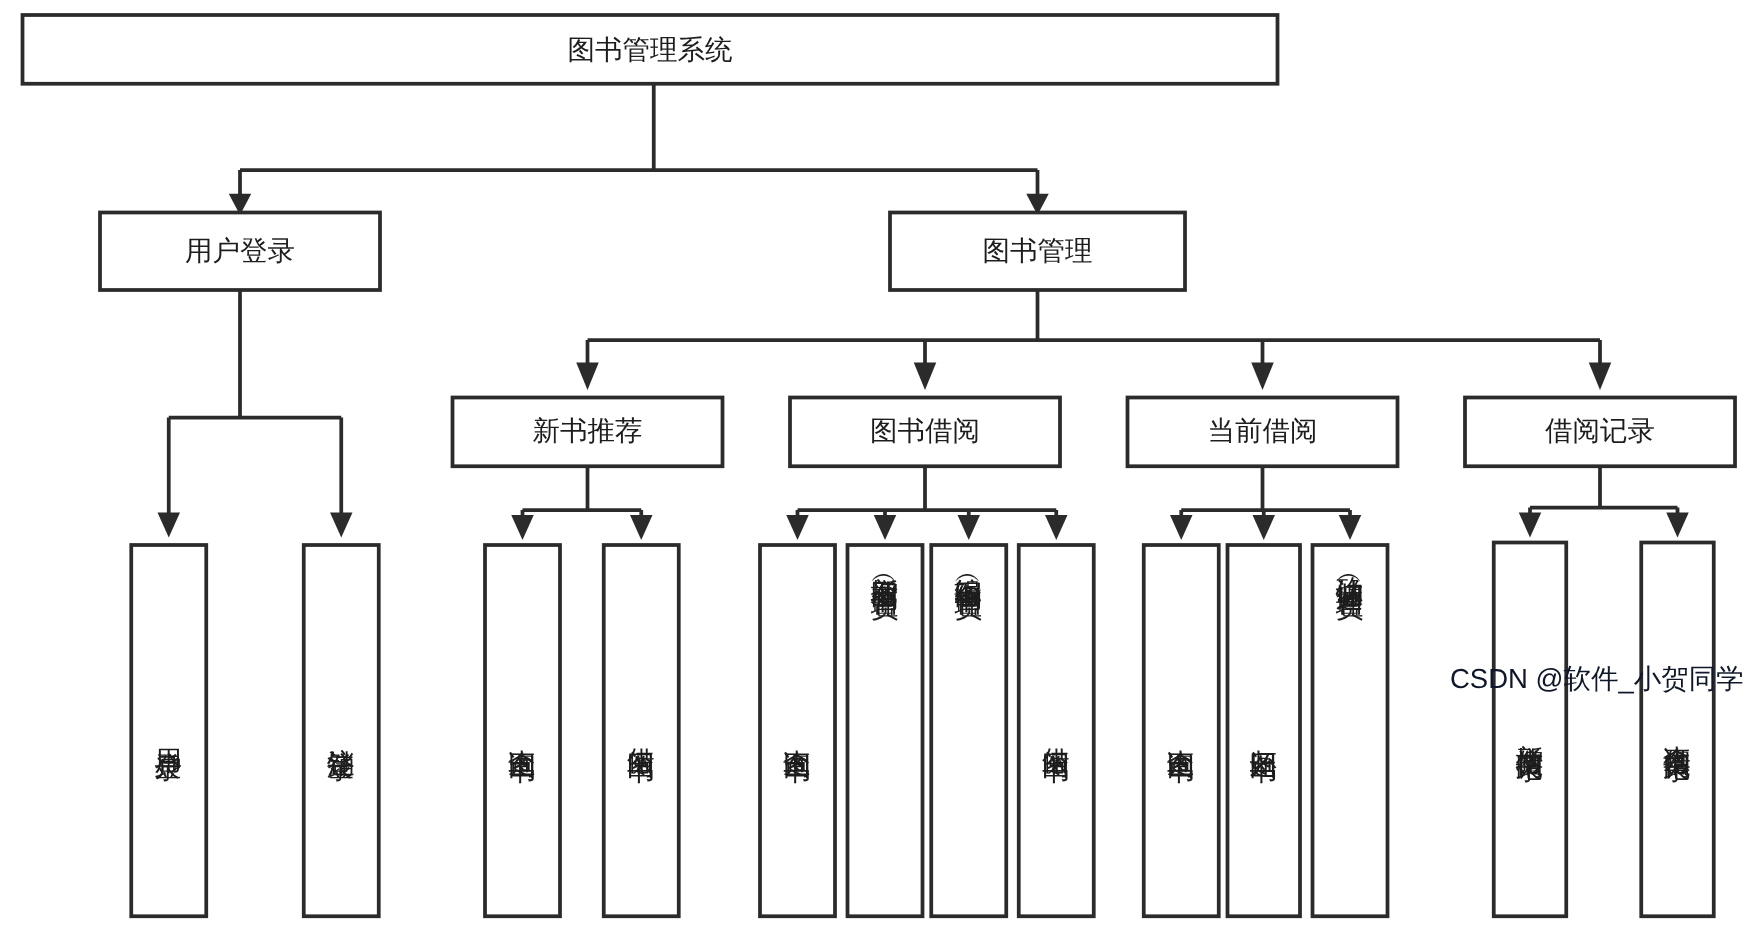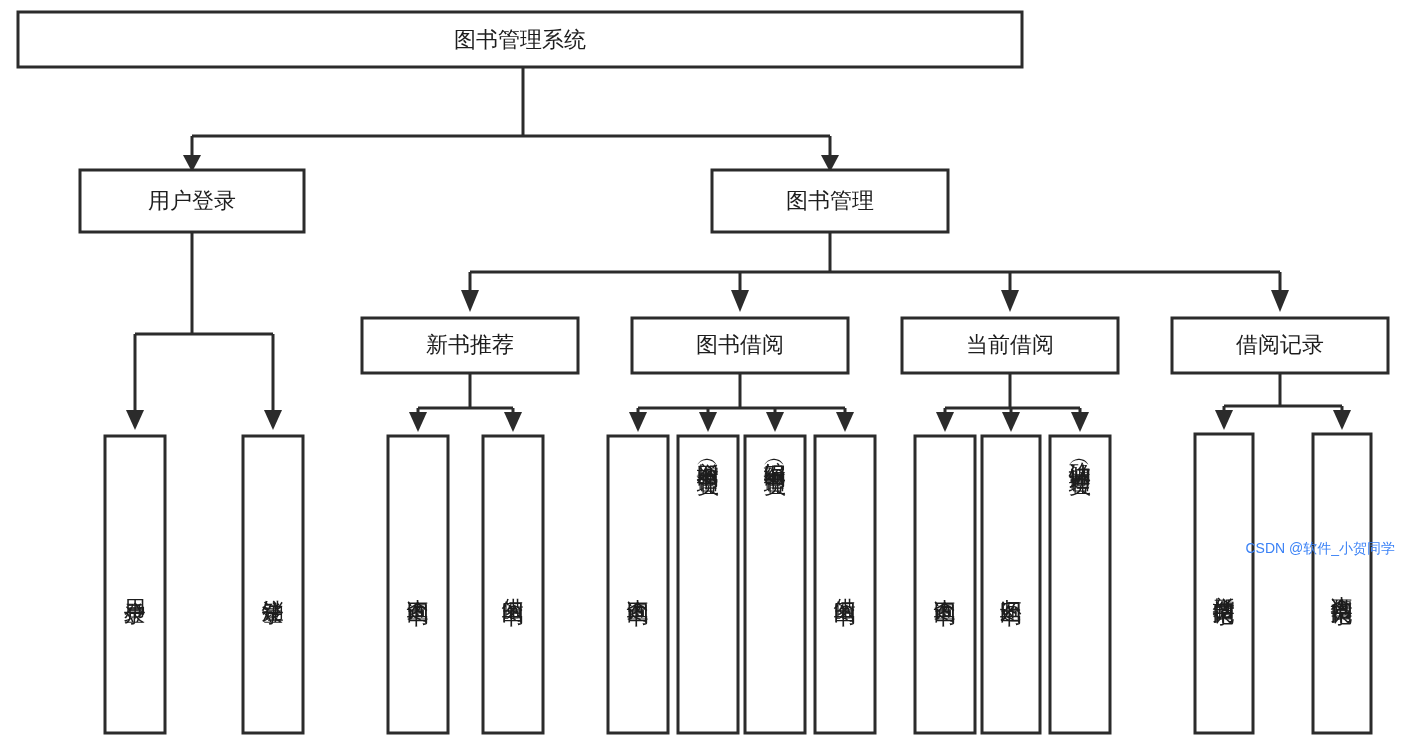--- a/index.html
+++ b/index.html
@@ -10,21 +10,21 @@
   .node-rect{fill:#ffffff;stroke:#2b2b2b;stroke-width:3;}
   .conn{stroke:#2b2b2b;stroke-width:3;fill:none;stroke-linecap:butt;}
   .arrowhead{fill:#2b2b2b;stroke:none;}
   .h-label{font-size:22px;fill:#1d1d1d;text-anchor:middle;dominant-baseline:middle;
            font-family:"Liberation Sans","DejaVu Sans",sans-serif;}
   .v-label-wrap{position:absolute;display:flex;align-items:center;justify-content:center;
                 pointer-events:none;}
   .v-label{writing-mode:vertical-rl;text-orientation:upright;
            font-size:22px;line-height:1.06;color:#1d1d1d;letter-spacing:2px;
            white-space:nowrap;font-family:"Liberation Sans","DejaVu Sans",sans-serif;}
-  .watermark{position:absolute;right:10px;bottom:4px;font-size:14px;color:#3b82f6;
+  .watermark{position:absolute;right:10px;bottom:4px;font-size:22px;color:#0f172a;
              white-space:nowrap;font-family:"Liberation Sans","DejaVu Sans",sans-serif;}
 </style>
 </head>
 <body>
 
 <div id="stage">
 
   <svg id="diagram" viewBox="0 0 1405 747">
     <defs>
       <marker id="arrow" viewBox="0 0 12 12" refX="6" refY="11" markerWidth="8" markerHeight="11" orient="auto-start-reverse" markerUnits="userSpaceOnUse">

